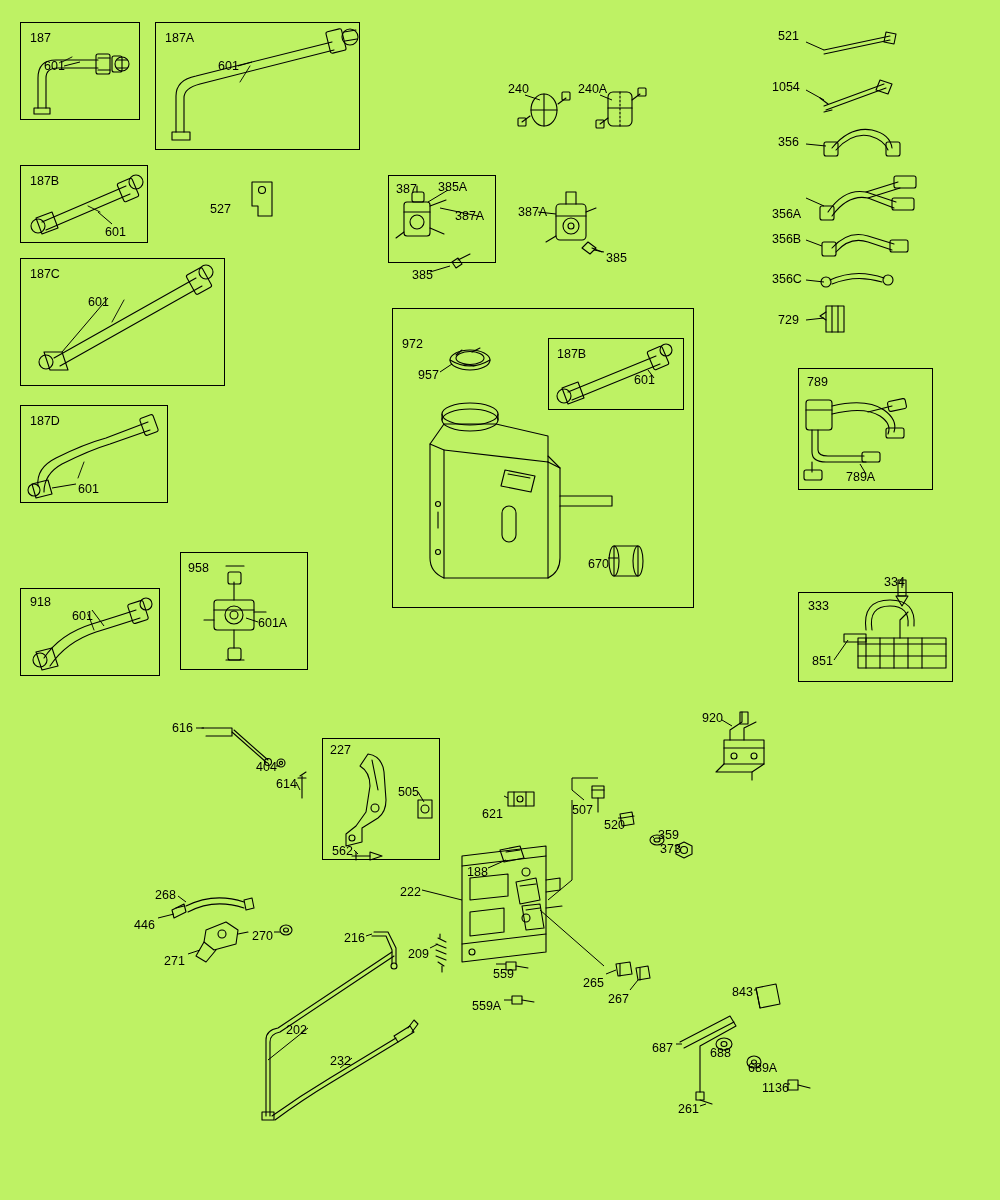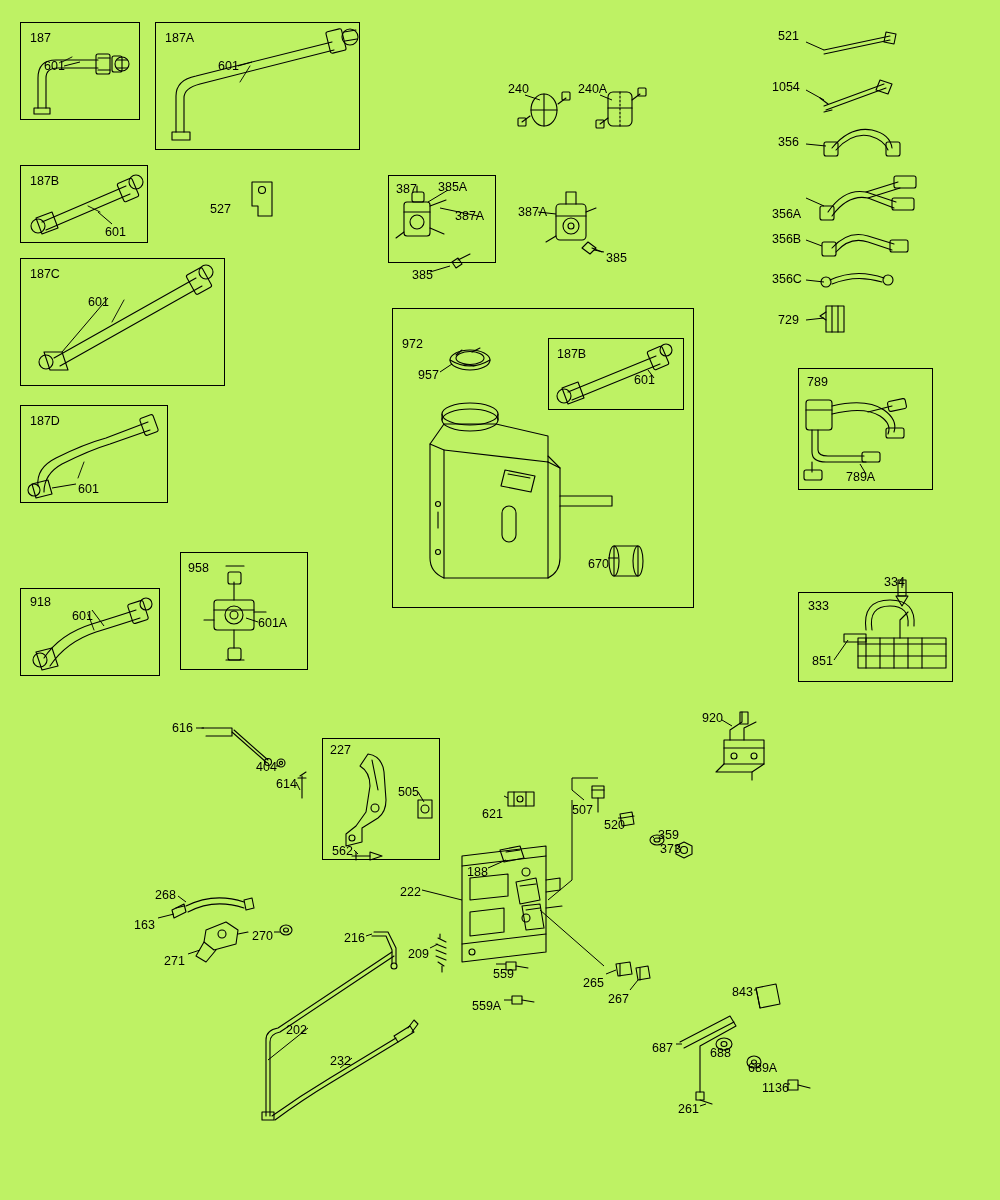--- a/index.html
+++ b/index.html
@@ -489,21 +489,21 @@
   <div class="lbl" style="left:332px; top:845px;">562</div>
   <div class="lbl" style="left:482px; top:791px;margin-top:17px;">621</div>
   <div class="lbl" style="left:572px; top:804px;">507</div>
   <div class="lbl" style="left:604px; top:819px;">520</div>
   <div class="lbl" style="left:638px; top:829px;margin-left:20px;">359</div>
   <div class="lbl" style="left:660px; top:843px;">373</div>
   <div class="lbl" style="left:702px; top:712px;">920</div>
   <div class="lbl" style="left:467px; top:866px;">188</div>
   <div class="lbl" style="left:400px; top:886px;">222</div>
   <div class="lbl" style="left:155px; top:889px;">268</div>
-  <div class="lbl" style="left:134px; top:919px;">163</div>
+  <div class="lbl" style="left:134px; top:919px;">446</div>
   <div class="lbl" style="left:164px; top:955px;">271</div>
   <div class="lbl" style="left:252px; top:930px;">270</div>
   <div class="lbl" style="left:344px; top:932px;">216</div>
   <div class="lbl" style="left:408px; top:948px;">209</div>
   <div class="lbl" style="left:460px; top:968px;padding-left:33px;">559</div>
   <div class="lbl" style="left:472px; top:1000px;">559A</div>
   <div class="lbl" style="left:583px; top:977px;">265</div>
   <div class="lbl" style="left:608px; top:993px;">267</div>
   <div class="lbl" style="left:732px; top:986px;">843</div>
   <div class="lbl" style="left:652px; top:1042px;">687</div>

